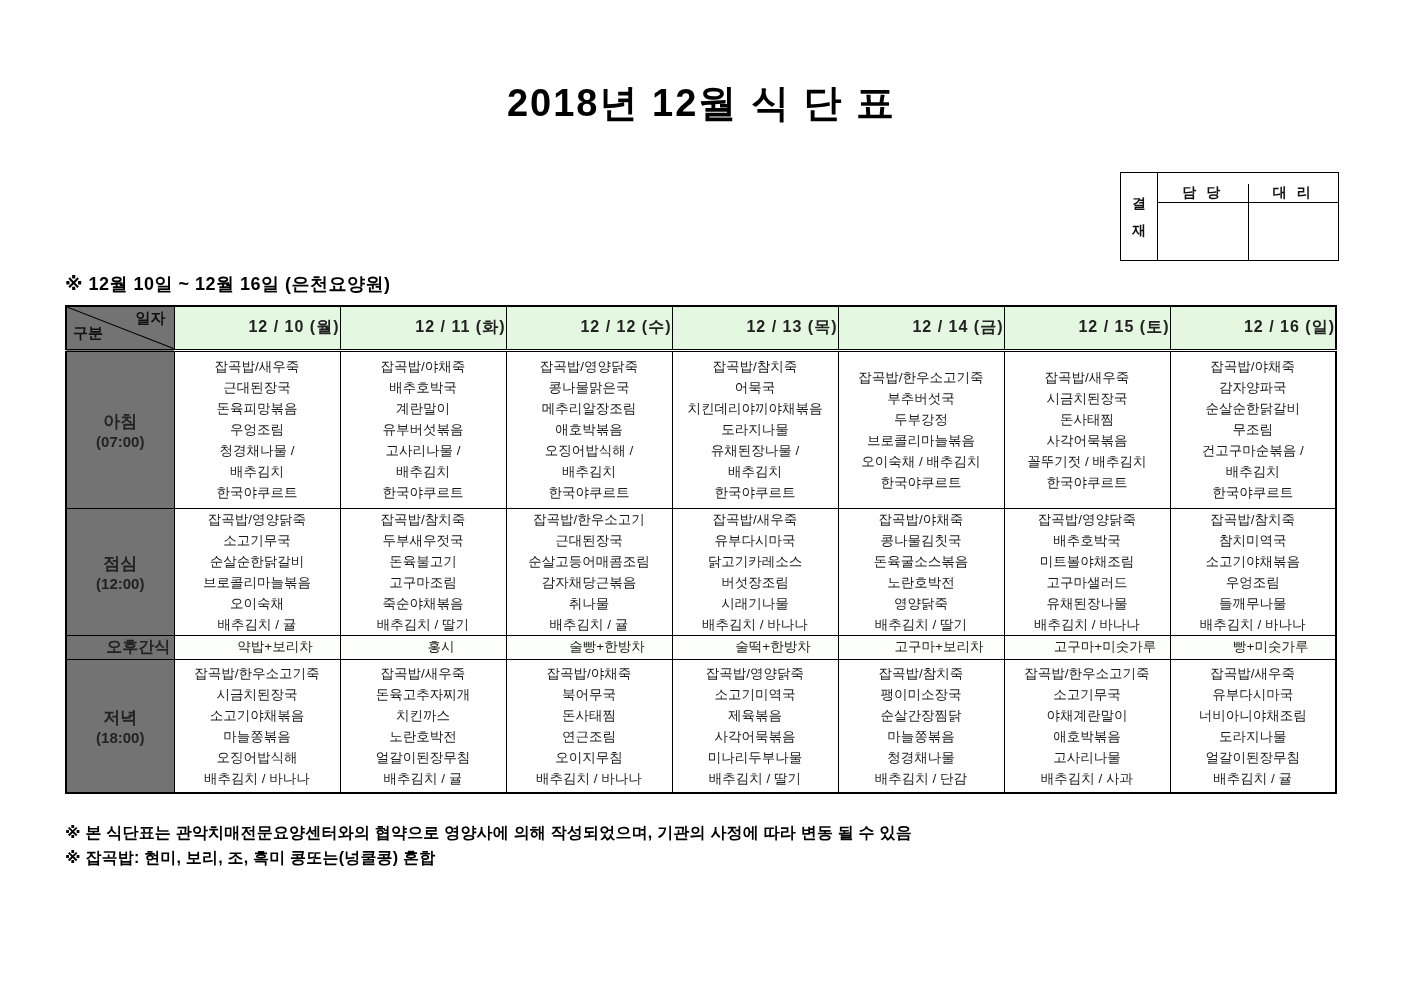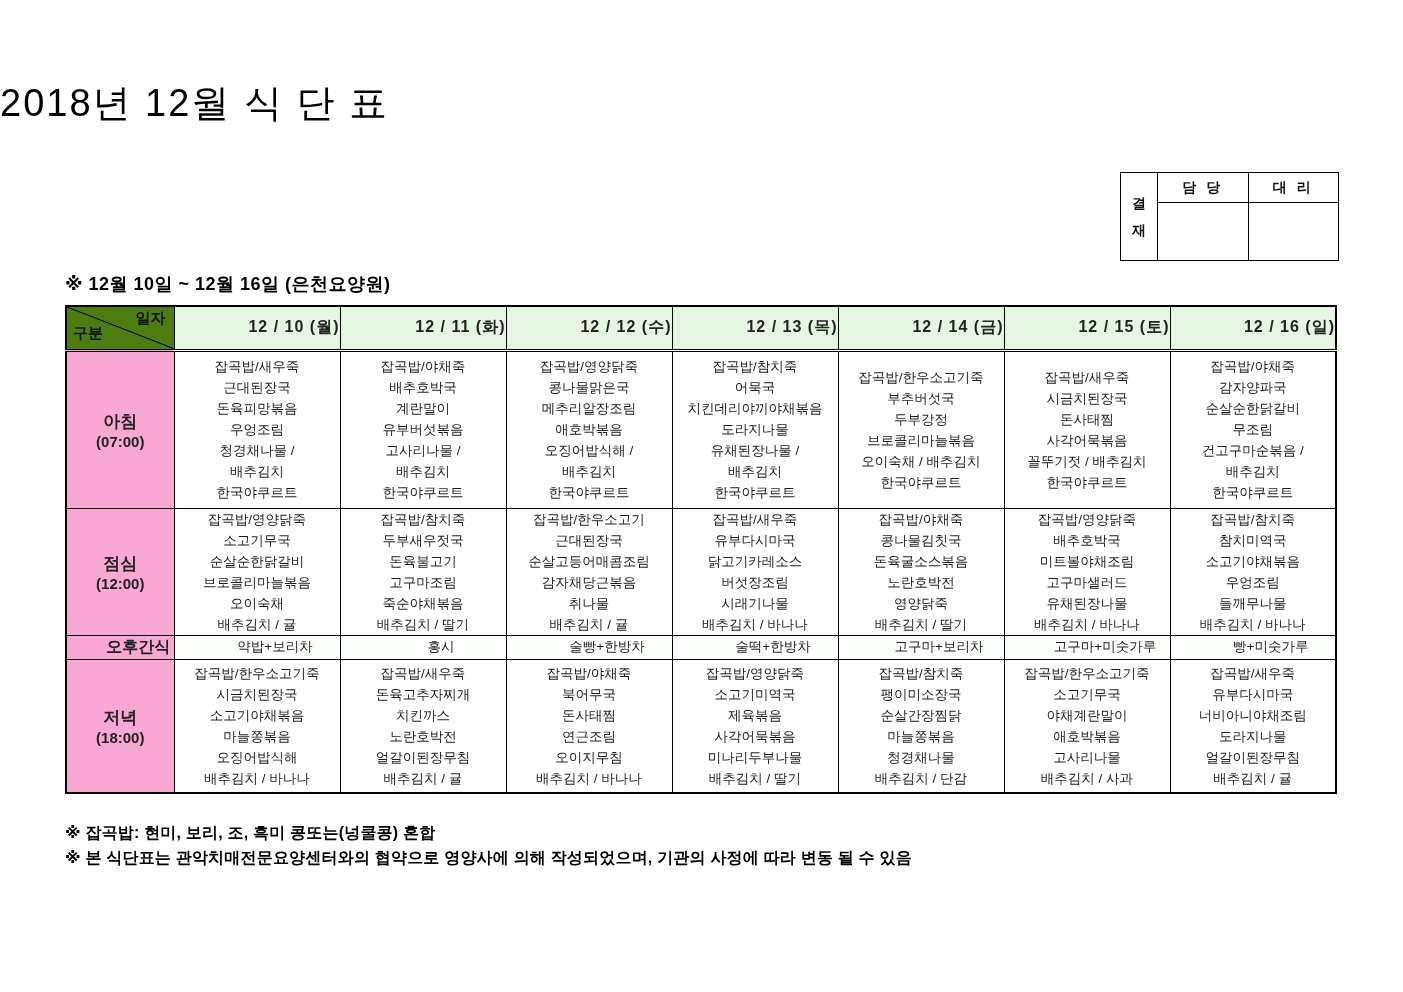--- a/index.html
+++ b/index.html
@@ -6,41 +6,41 @@
   html, body { background: #ffffff; }
   body {
     width: 1403px; height: 992px;
     position: relative;
     font-family: "Liberation Sans", "DejaVu Sans", sans-serif;
     color: #111;
   }
 
   .page-title {
     position: absolute; top: 78px; left: 0; width: 100%;
-    text-align: left;
-    font-size: 38px; font-weight: normal; letter-spacing: 2px;
+    text-align: center;
+    font-size: 38px; font-weight: bold; letter-spacing: 2px;
     color: #000;
   }
 
   
   .approval {
     position: absolute; top: 172px; left: 1120px;
     width: 219px; height: 89px;
     border: 1px solid #000; display: flex; background: #fff;
   }
   .approval-label {
     width: 37px; border-right: 1px solid #000;
     display: flex; align-items: center; justify-content: center;
   }
   .approval-label .vtext {
     width: 16px; word-break: break-all; text-align: center;
     font-size: 14px; font-weight: bold; line-height: 1.9;
   }
   .approval-cols { flex: 1; display: flex; flex-direction: column; }
-  .approval-head { display: flex; height: 30px; border-bottom: 1px solid #000; }
+  .approval-head { display: flex; height: 30px; border-bottom: 1px solid #000; align-items: flex-end; }
   .approval-head .ah-cell {
     flex: 1; display: flex; align-items: center; justify-content: center;
     font-size: 14px; font-weight: bold; letter-spacing: 3px;
   }
   .approval-head .ah-cell:first-child { border-right: 1px solid #000; }
   .approval-body { flex: 1; display: flex; }
   .approval-body .ab-cell { flex: 1; }
   .approval-body .ab-cell:first-child { border-right: 1px solid #000; }
 
   .subtitle {
@@ -58,27 +58,27 @@
   }
   .menu-table td { border: 1px solid #000; vertical-align: middle; }
 
   .head-row td { height: 44px; border-bottom: 3px double #000; }
   .day-head {
     background: #e4f7e0; text-align: right;
     font-size: 16px; font-weight: bold; color: #222;
     letter-spacing: 1px;
   }
 
-  .corner-cell { position: relative; background: #4d7c0f; padding: 0; }
+  .corner-cell { position: relative; background: #737373; padding: 0; }
   .corner-cell svg { position: absolute; top: 0; left: 0; width: 100%; height: 100%; }
   .corner-top  { position: absolute; top: 2px;  right: 8px; font-size: 15px; font-weight: bold; }
   .corner-bot  { position: absolute; bottom: 6px; left: 6px; font-size: 15px; font-weight: bold; }
 
   .label-cell {
-    background: #f9a8d4; text-align: center; color: #222;
+    background: #737373; text-align: center; color: #222;
   }
   .label-name { font-size: 17px; font-weight: bold; }
   .label-time { font-size: 15px; font-weight: bold; }
   .snack-row .label-name { font-size: 16px; }
 
   .meal-cell { text-align: center; background: #fff; }
   .menu-line { font-size: 13.5px; line-height: 21px; color: #1a1a1a; white-space: nowrap; }
 
   .snack-cell {
     text-align: center; background: #fdfffd;
@@ -348,15 +348,15 @@
           <div class="menu-line">너비아니야채조림</div>
           <div class="menu-line">도라지나물</div>
           <div class="menu-line">얼갈이된장무침</div>
           <div class="menu-line">배추김치 / 귤</div>
         </td>
       </tr>
     </tbody>
 </table>
 
 <div class="notes">
+  <div>※ 본 식단표는 관악치매전문요양센터와의 협약으로 영양사에 의해 작성되었으며, 기관의 사정에 따라 변동 될 수 있음</div>
   <div>※ 잡곡밥: 현미, 보리, 조, 흑미 콩또는(넝쿨콩) 혼합</div>
-  <div>※ 본 식단표는 관악치매전문요양센터와의 협약으로 영양사에 의해 작성되었으며, 기관의 사정에 따라 변동 될 수 있음</div>
 </div>
 
 </body></html>

